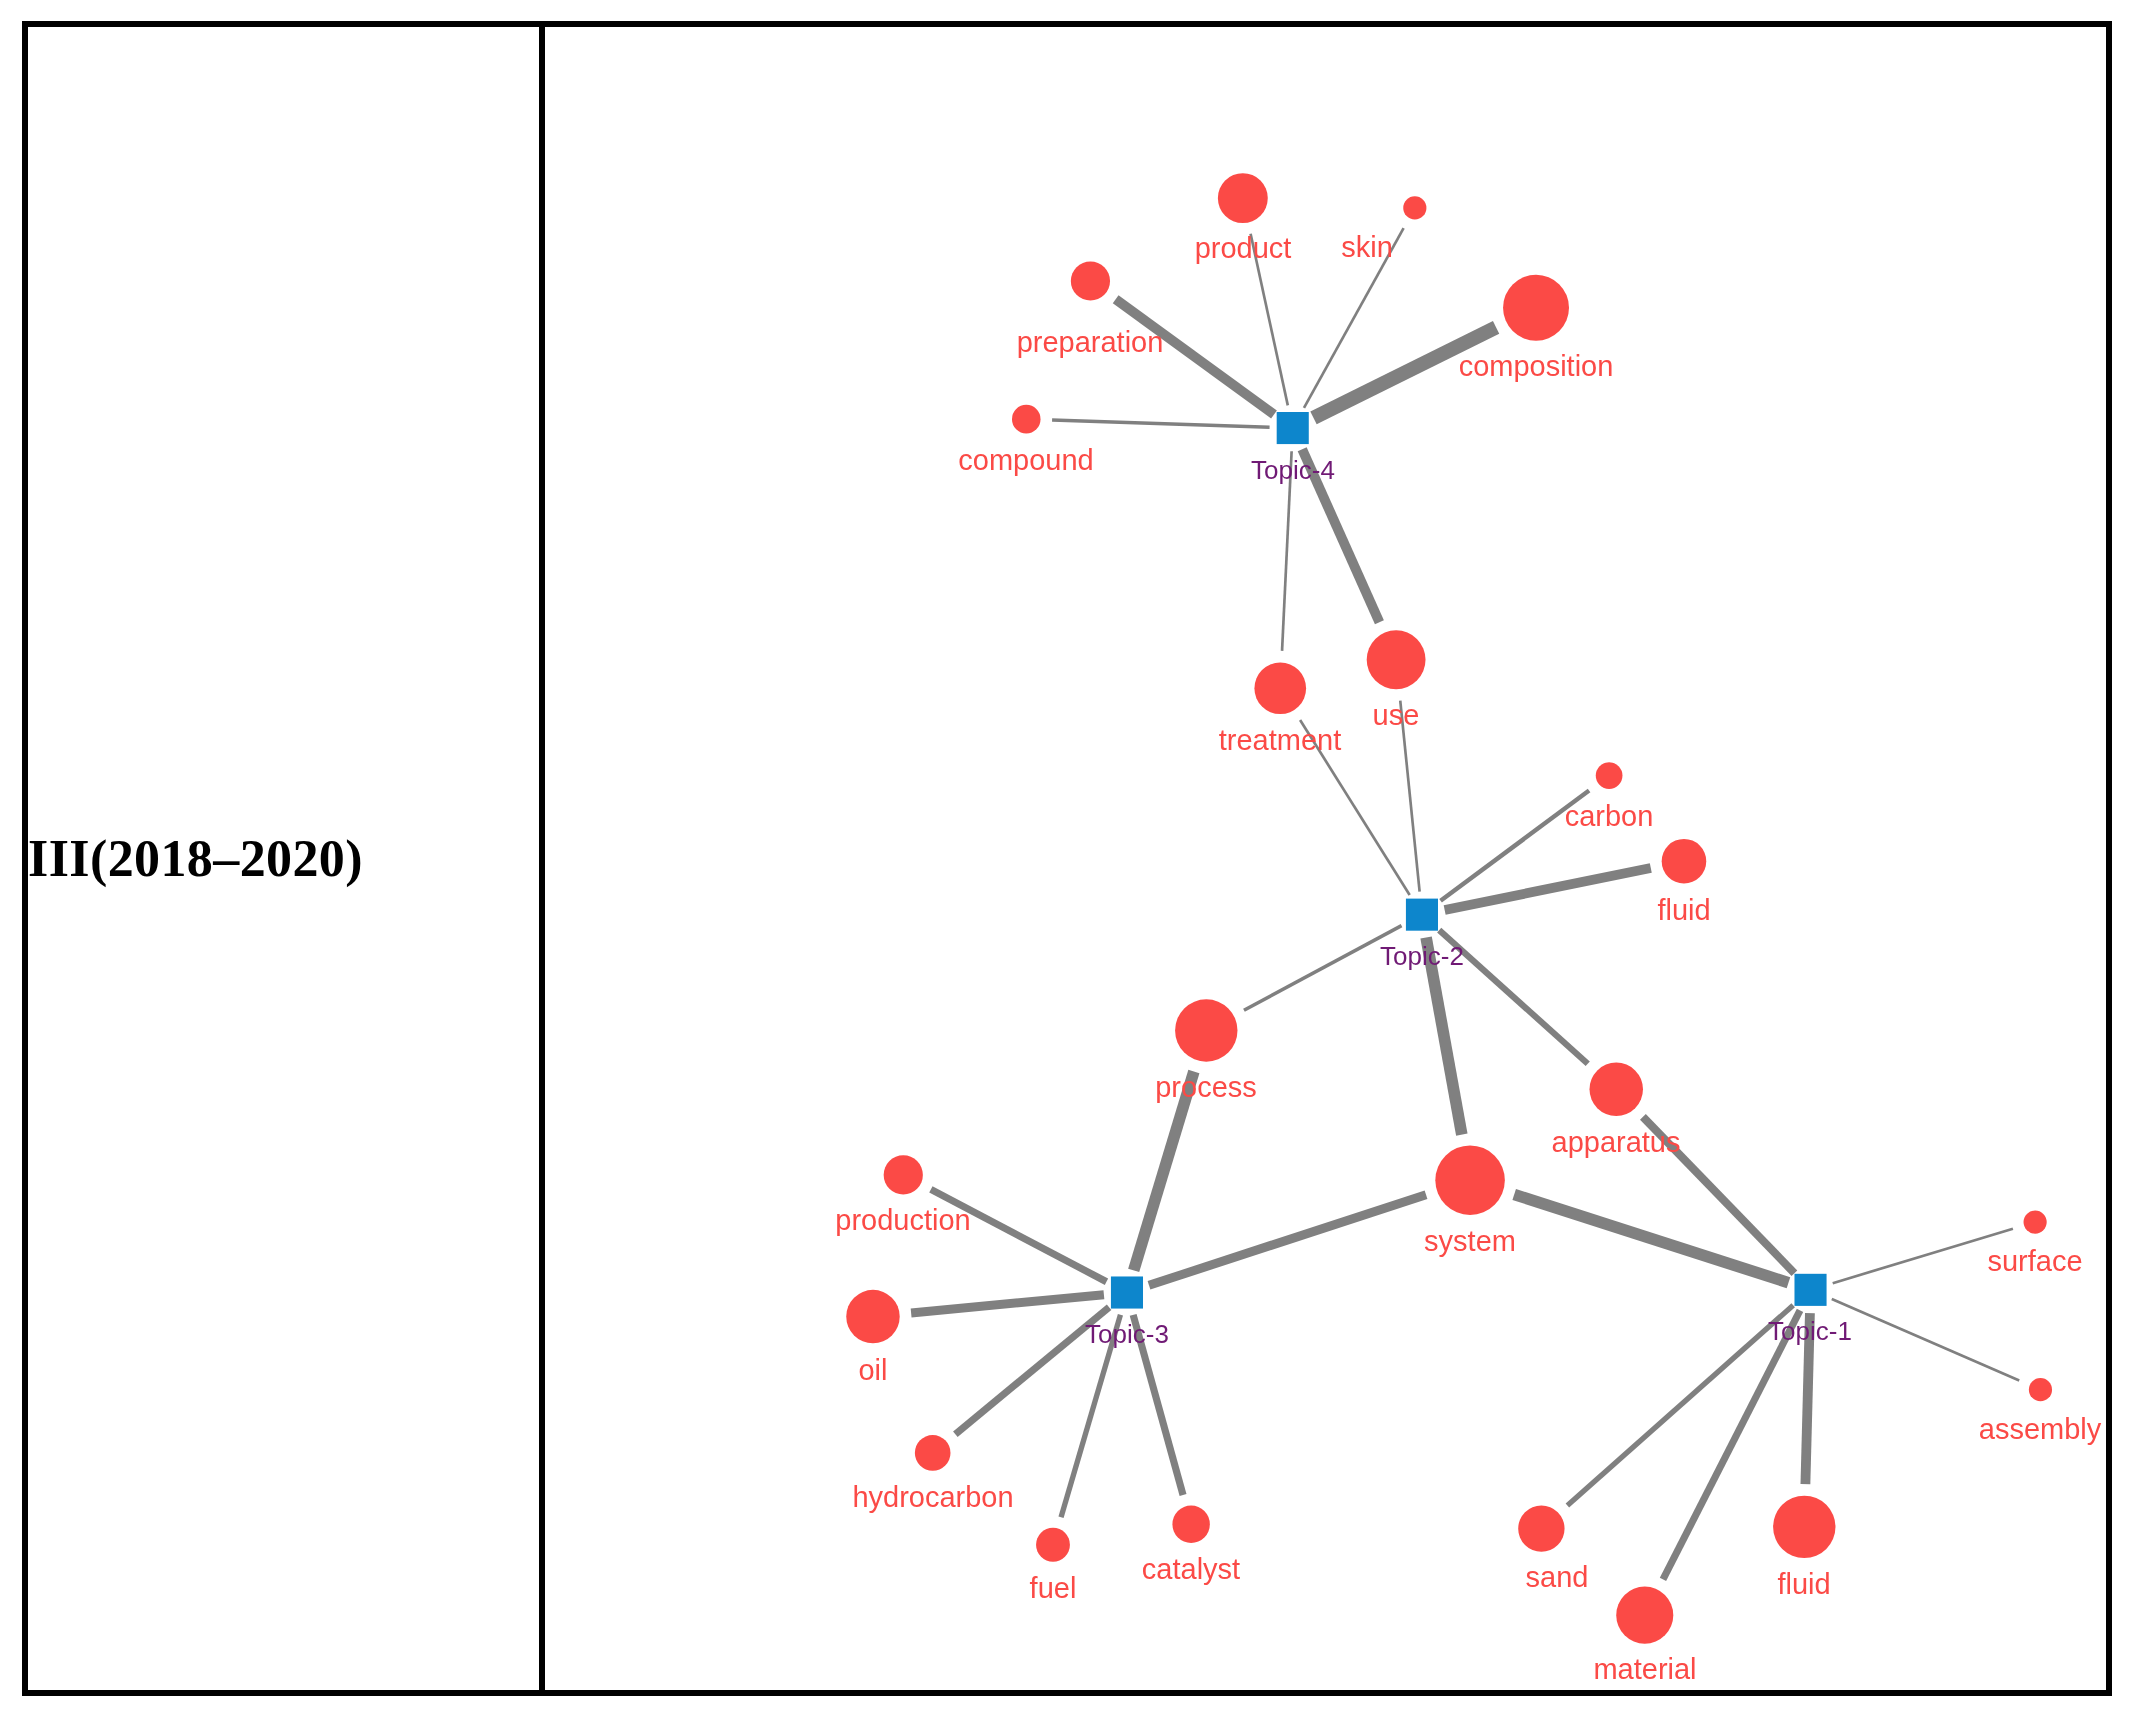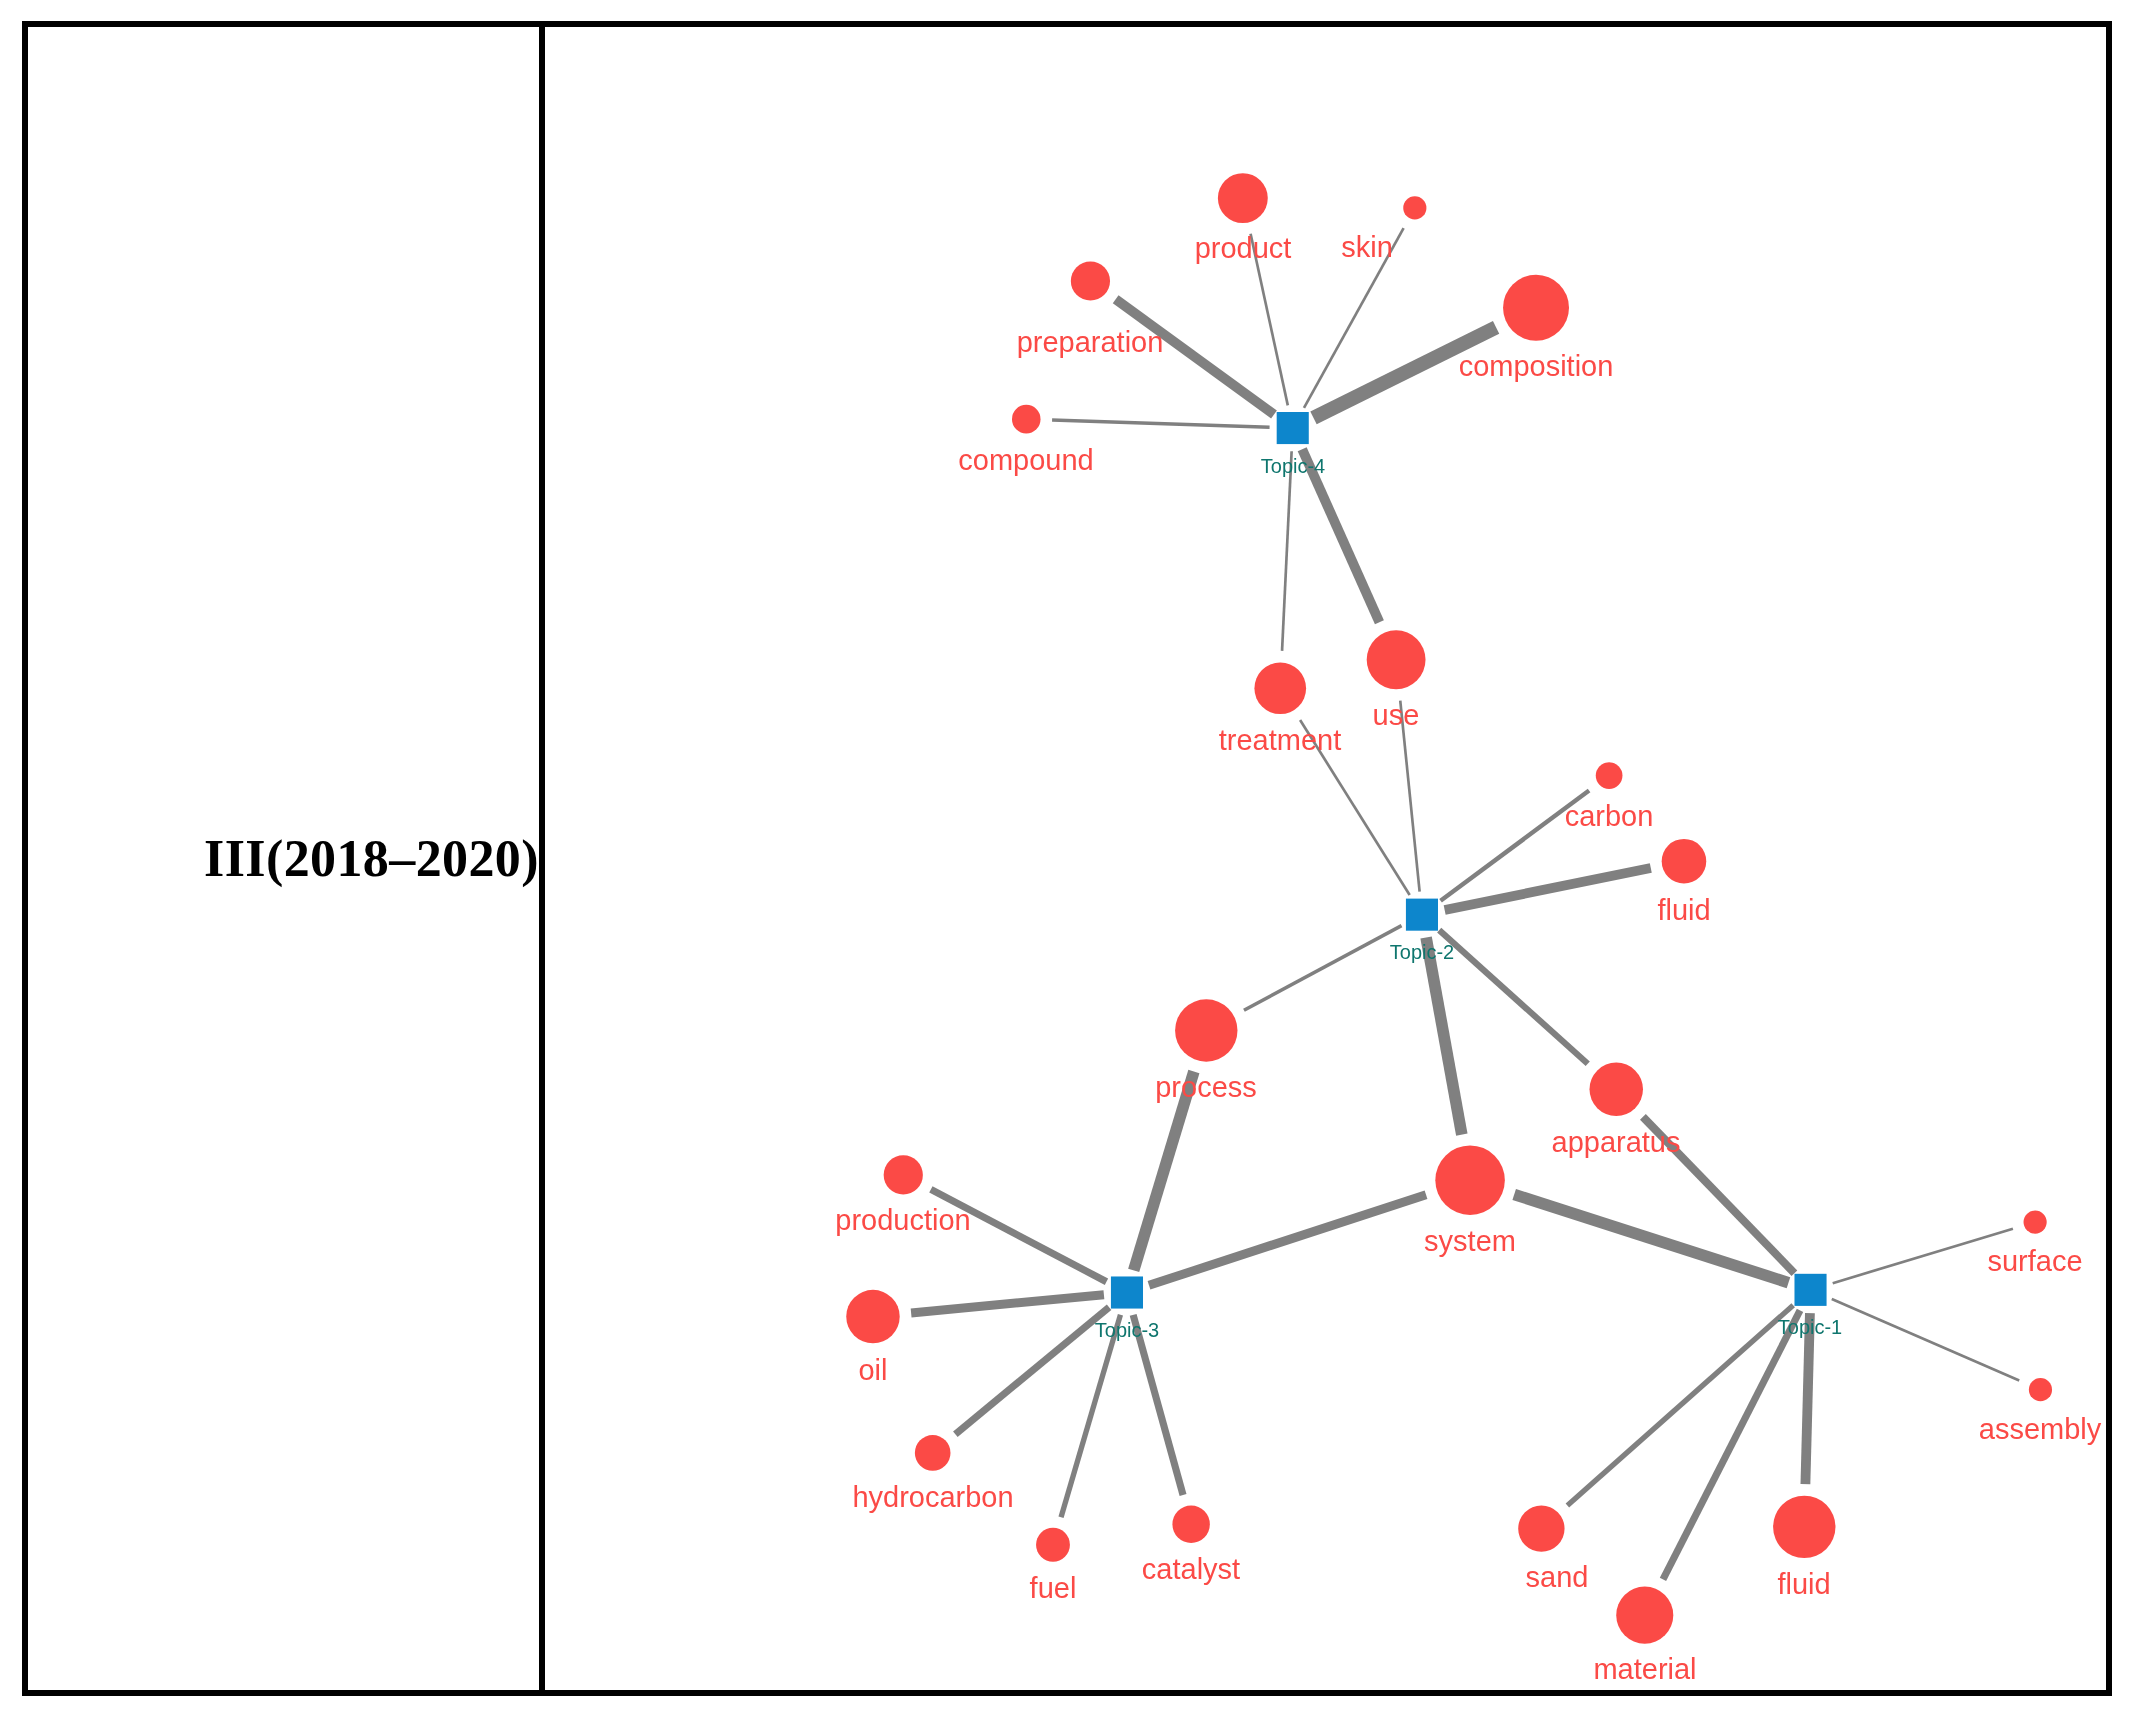--- a/index.html
+++ b/index.html
@@ -36,21 +36,21 @@
   }
   
   #period-cell {
     position: absolute;
     left: 0px;
     top: 0px;
     width: 511px;
     height: 100%;
     display: flex;
     align-items: center;
-    justify-content: flex-end;
+    justify-content: flex-start;
   }
   #period-label {
     font-family: "Liberation Serif", "DejaVu Serif", serif;
     font-weight: bold;
     font-size: 52px;
     color: #000000;
     letter-spacing: 0.4px;
     white-space: nowrap;
   }
   
@@ -74,22 +74,22 @@
     transform: translate(-50%, 0);
     white-space: nowrap;
     font-family: "Liberation Sans", sans-serif;
     pointer-events: none;
   }
   .word-label {
     color: #fb4a46;
     font-size: 29px;
   }
   .topic-label {
-    color: #0f766e;
-    font-size: 20px;
+    color: #701a75;
+    font-size: 26px;
   }
 </style>
 </head>
 <body>
 
 <div id="page">
 
   <div id="table-frame">
 
     <div id="period-cell">

